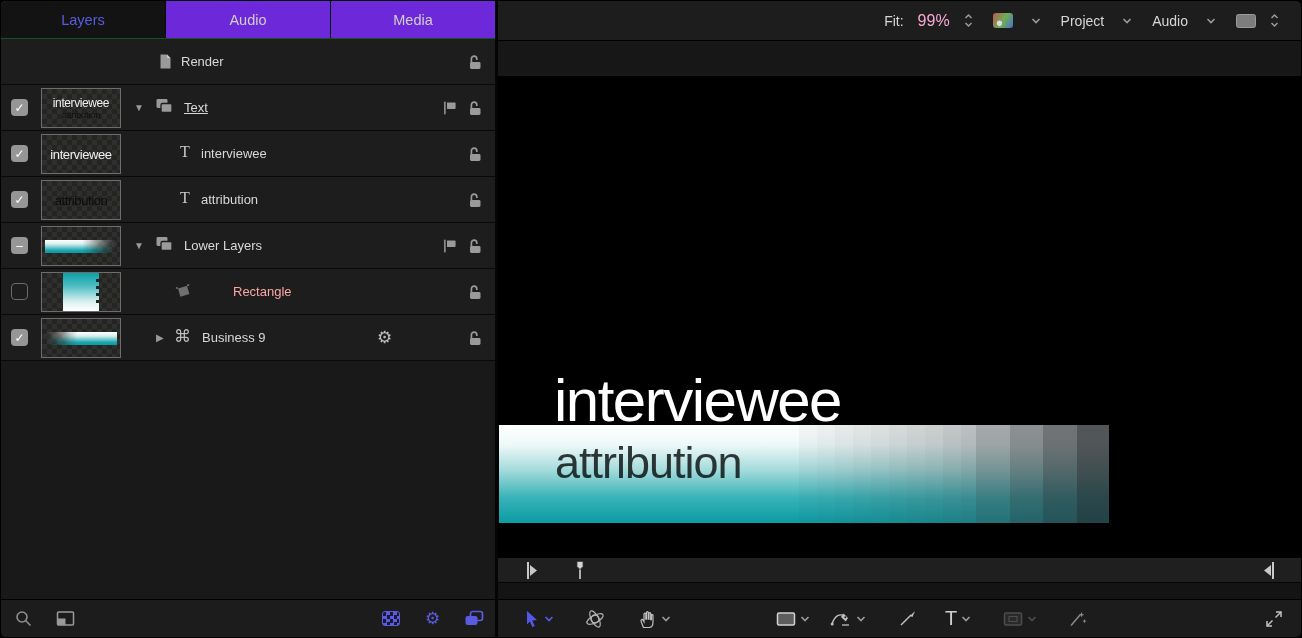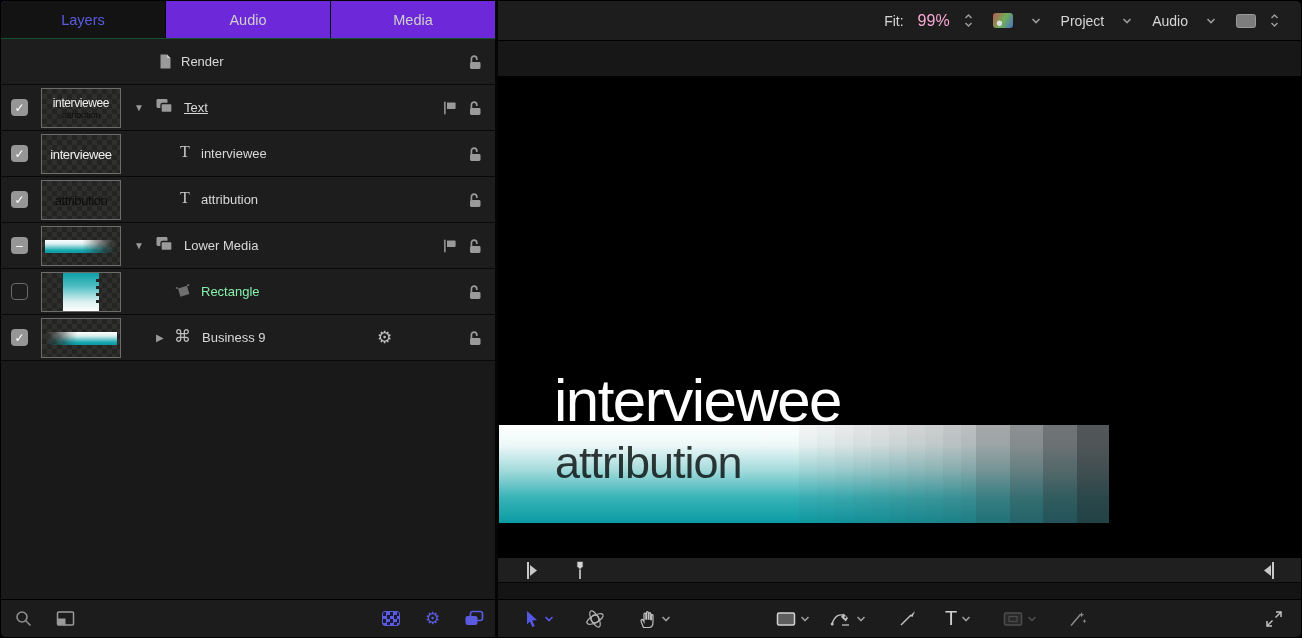--- a/index.html
+++ b/index.html
@@ -13,21 +13,21 @@
   .tabbar{ height:38px; display:flex; background:#6d28d9; border-bottom:1px solid #14532d; flex:none;}
   .tab{ flex:1; display:flex; align-items:center; justify-content:center;
         font-size:14.5px; color:#cfcfcf; border-right:1px solid #000; cursor:default;}
   .tab:last-child{ border-right:none;}
   .tab.active{ background:#131313; color:#5b5be0;}
 
   .rows{ flex:none; }
   .row{ height:46px; background:#1d1d1d; border-bottom:1px solid #090909;
         display:flex; align-items:center; position:relative; }
   .label{ font-size:13px; color:#d8d8d8; }
-  .label.dim{ color:#86efac; }
+  .label.dim{ color:#fca5a5;margin-left:32px; }
   .label.u{ text-decoration:underline; }
 
   .checkbox{ position:absolute; left:10px; width:17px; height:17px; border-radius:4px;
              background:#969696; display:flex; align-items:center; justify-content:center;
              font-size:12px; color:#fff; }
   .checkbox.unchecked{ background:transparent; border:1.5px solid #6a6a6a; }
 
   .thumb{ position:absolute; left:40px; top:3px; width:80px; height:40px;
           border:1px solid #6d6d6d;
           background:repeating-conic-gradient(#2f2f2d 0% 25%, #242422 0% 50%);
@@ -213,21 +213,21 @@
         <span class="thumb">
           <span class="minibar fade-r"></span>
         </span>
         <span class="disc" style="left:133px;">▼</span>
         <span style="position:absolute;left:154px;top:13px;">
           <svg width="19" height="17" viewBox="0 0 19 17">
               <rect x="1.5" y="1" width="11" height="9" rx="1.4" fill="#9a9a9a"></rect>
               <rect x="6" y="5.5" width="11" height="9" rx="1.4" fill="#9a9a9a" stroke="#1d1d1d" stroke-width="1.3"></rect>
             </svg>
         </span>
-        <span class="label" style="position:absolute;left:183px;">Lower Media</span>
+        <span class="label" style="position:absolute;left:183px;">Lower Layers</span>
         <span class="rowicons">
           <span>
             <svg width="16" height="16" viewBox="0 0 16 16">
                 <rect x="2" y="1.5" width="1.7" height="13" rx=".8" fill="#8b8b8b"></rect>
                 <path d="M5 2.5 h7.6 a1 1 0 0 1 1 1 v4.6 a1 1 0 0 1 -1 1 H5 z" fill="#9a9a9a"></path>
               </svg>
           </span>
           <span>
             <svg width="17" height="16" viewBox="0 0 17 16">
                 <path d="M5.4 8 V4.8 a2.7 2.7 0 0 1 5.4 0 V6" fill="none" stroke="#9a9a9a" stroke-width="1.7"></path>

